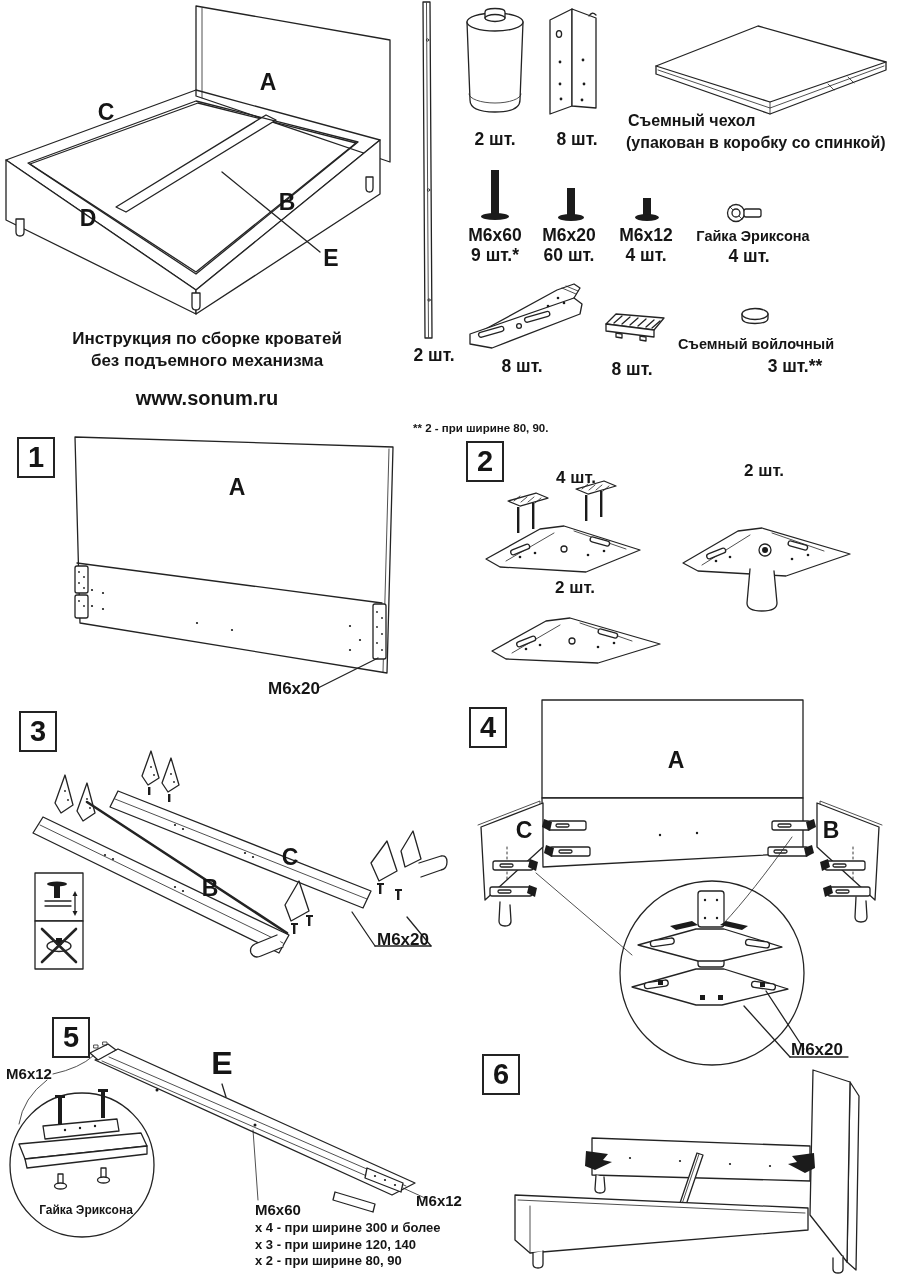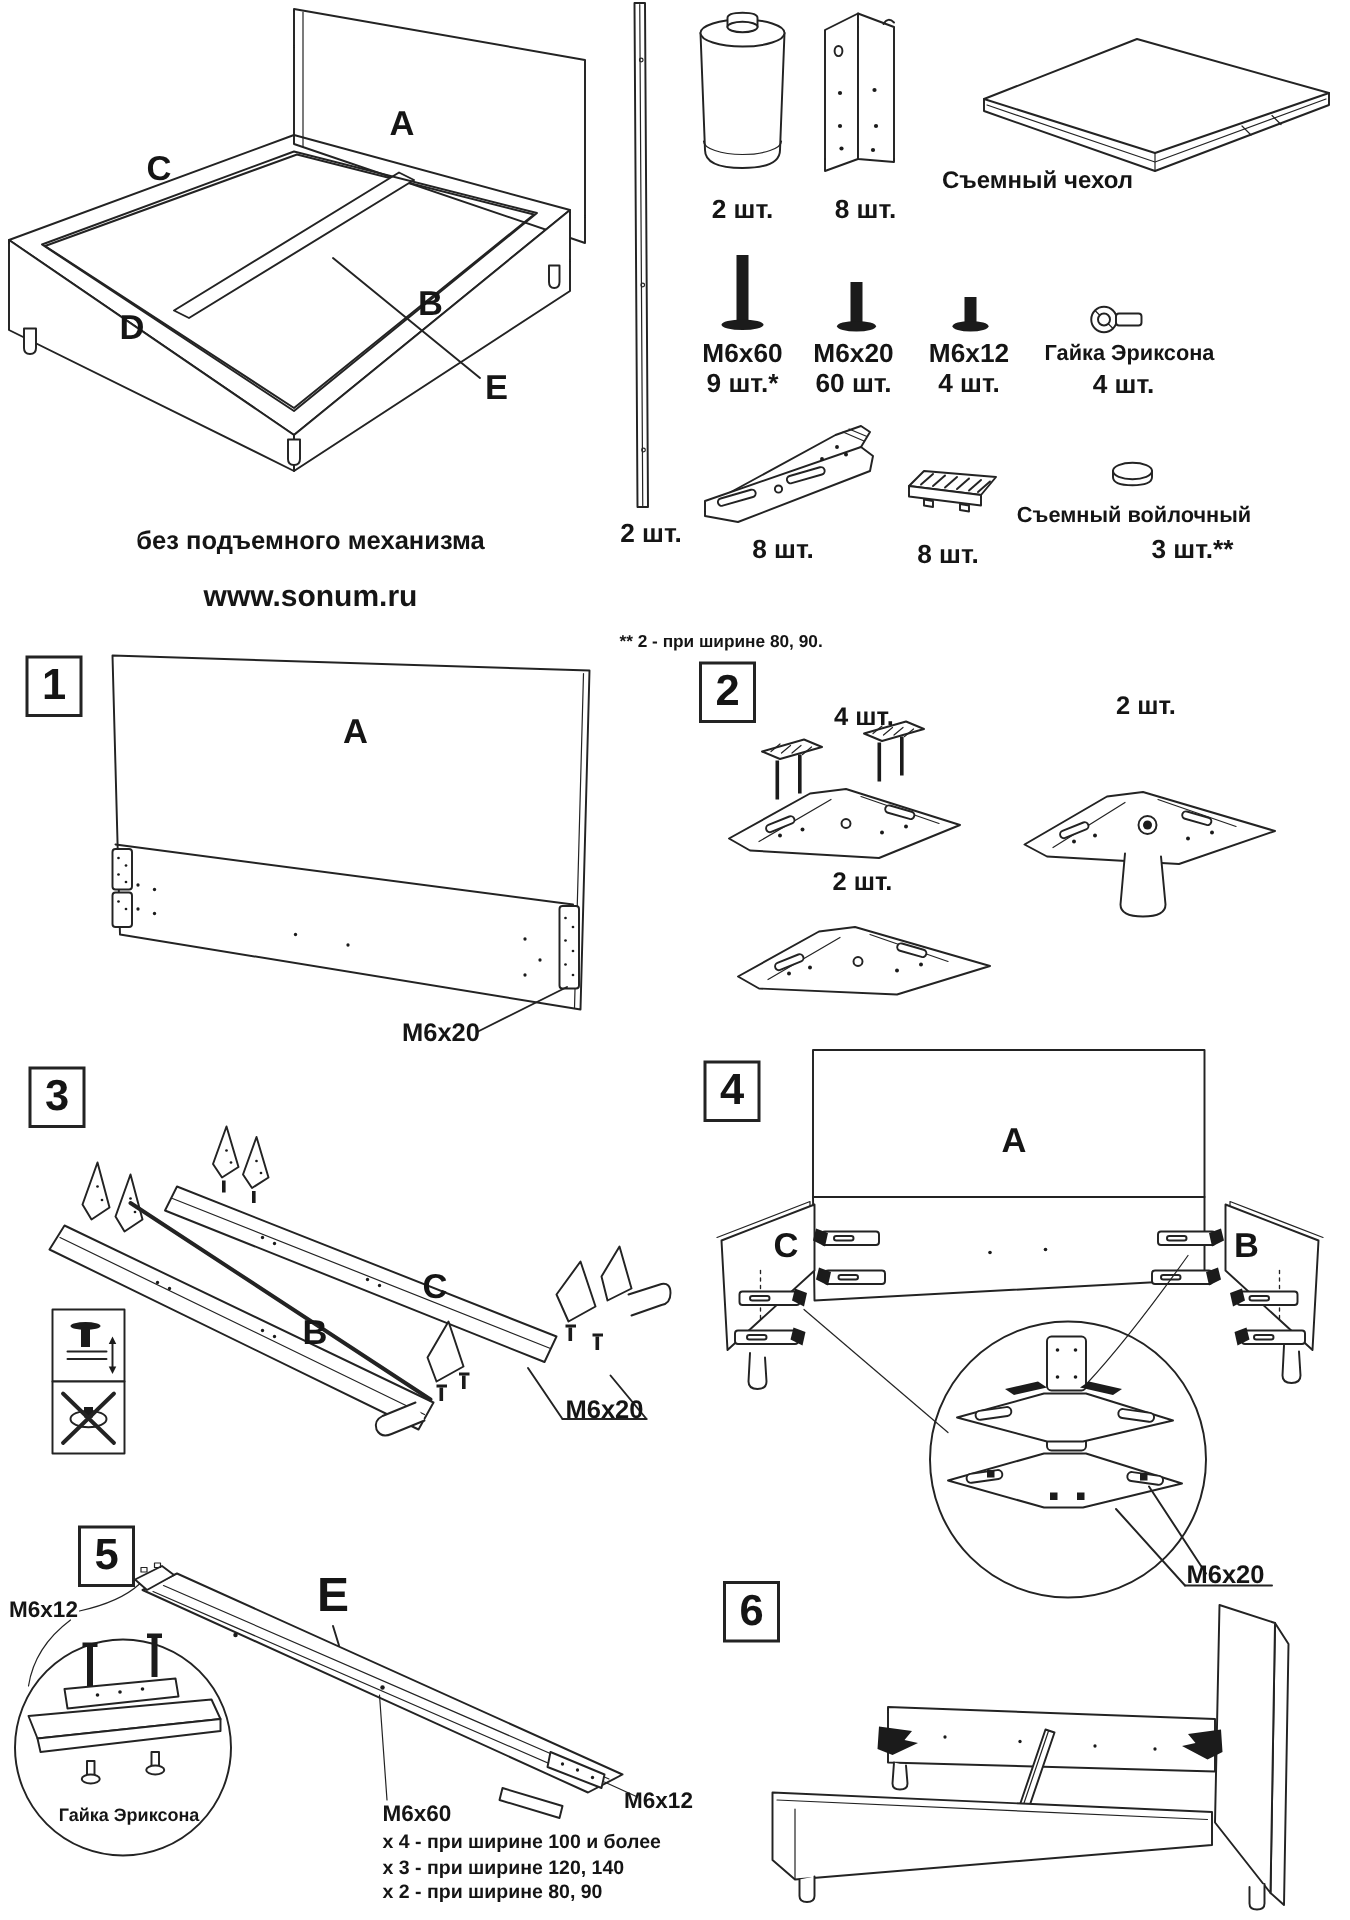--- a/index.html
+++ b/index.html
@@ -85,20 +85,21 @@
 
   <svg class="art" style="left:638px;top:14px" width="256" height="102" viewBox="0 0 256 102">
     <polygon class="wh" points="18,52 120,12 248,48 132,88"></polygon>
     <polyline points="18,52 18,60 132,100 248,56 248,48"></polyline>
     <polyline class="xs" points="20,56 132,94 246,52"></polyline>
     <polyline class="xs" points="132,88 132,100"></polyline>
     <line class="xs" x1="190" y1="70" x2="196" y2="76"></line>
       <line class="xs" x1="210" y1="63" x2="216" y2="69"></line>
   </svg>
   <div class="t" style="left:628px;top:112px;font-size:16px">Съемный чехол</div>
+  <div class="t" style="left:626px;top:134px;font-size:16px">(упакован в коробку со спинкой)</div>
 
   <svg class="art" style="left:480px;top:170px" width="30" height="52" viewBox="0 0 30 52">
     <rect class="bk" x="11" y="0" width="8" height="45"></rect>
       <ellipse class="bk" cx="15" cy="46.5" rx="14" ry="3.5"></ellipse>
   </svg>
   <svg class="art" style="left:556px;top:188px" width="30" height="36" viewBox="0 0 30 36">
     <rect class="bk" x="11" y="0" width="8" height="28"></rect>
       <ellipse class="bk" cx="15" cy="29.5" rx="13" ry="3.5"></ellipse>
   </svg>
   <svg class="art" style="left:632px;top:198px" width="30" height="26" viewBox="0 0 30 26">
@@ -151,20 +152,21 @@
 
   <svg class="art" style="left:740px;top:306px" width="30" height="22" viewBox="0 0 30 22">
     <path class="wh" d="M2,8 L2,12 Q2,17.5 15,17.5 Q28,17.5 28,12 L28,8"></path>
     <ellipse class="wh" cx="15" cy="8" rx="13" ry="5.5"></ellipse>
   </svg>
   <div class="t c" style="left:756px;top:336px;font-size:14.5px">Съемный войлочный</div>
   <div class="t c" style="left:795px;top:357px;font-size:17.5px">3 шт.**</div>
 
   <div class="t" style="left:413px;top:422px;font-size:11.5px">** 2 - при ширине 80, 90.</div>
 
+  <div class="t c" style="left:207px;top:329px;font-size:17px">Инструкция по сборке кроватей</div>
   <div class="t c" style="left:207px;top:351px;font-size:17px">без подъемного механизма</div>
   <div class="t c" style="left:207px;top:387px;font-size:20px">www.sonum.ru</div>
 
   <div class="stepnum" style="left:17px;top:437px">1</div>
   <svg class="art" style="left:60px;top:430px" width="340" height="275" viewBox="0 0 340 275">
     <polygon class="wh" points="15,7 333,17 327,243 20,193"></polygon>
     <line class="xs" x1="329" y1="19" x2="323" y2="242"></line>
     <line x1="17" y1="133" x2="322" y2="173"></line>
     <rect class="wh" x="15" y="136" width="13" height="27" rx="2"></rect>
     <rect class="wh" x="15" y="165" width="13" height="23" rx="2"></rect>
@@ -436,21 +438,21 @@
     <line x1="217" y1="44" x2="221" y2="57"></line>
 
     <line class="xs" x1="253" y1="160" x2="248" y2="90"></line>
 
     <line class="xs" x1="420" y1="158" x2="398" y2="148"></line>
   </svg>
   <div class="t c" style="left:29px;top:1066px;font-size:15px">M6x12</div>
   <div class="t c" style="left:222px;top:1046px;font-size:32px">E</div>
   <div class="t c" style="left:86px;top:1204px;font-size:12px">Гайка Эриксона</div>
   <div class="t" style="left:255px;top:1202px;font-size:15px">M6x60</div>
-  <div class="t" style="left:255px;top:1221px;font-size:13px">x 4 - при ширине 100 и более</div>
+  <div class="t" style="left:255px;top:1221px;font-size:13px">x 4 - при ширине 300 и более</div>
   <div class="t" style="left:255px;top:1238px;font-size:13px">x 3 - при ширине 120, 140</div>
   <div class="t" style="left:255px;top:1254px;font-size:13px">x 2 - при ширине 80, 90</div>
   <div class="t c" style="left:439px;top:1193px;font-size:15px">M6x12</div>
 
   <div class="stepnum" style="left:482px;top:1054px">6</div>
   <svg class="art" style="left:500px;top:1065px" width="400" height="215" viewBox="0 0 400 215">
     <polygon class="wh" points="350,17 359,31 356,205 347,197"></polygon>
     <polygon class="wh" points="313,5 350,17 347,197 310,150"></polygon>
 
     <polygon class="wh" points="92,73 310,81 310,116 92,110"></polygon>

